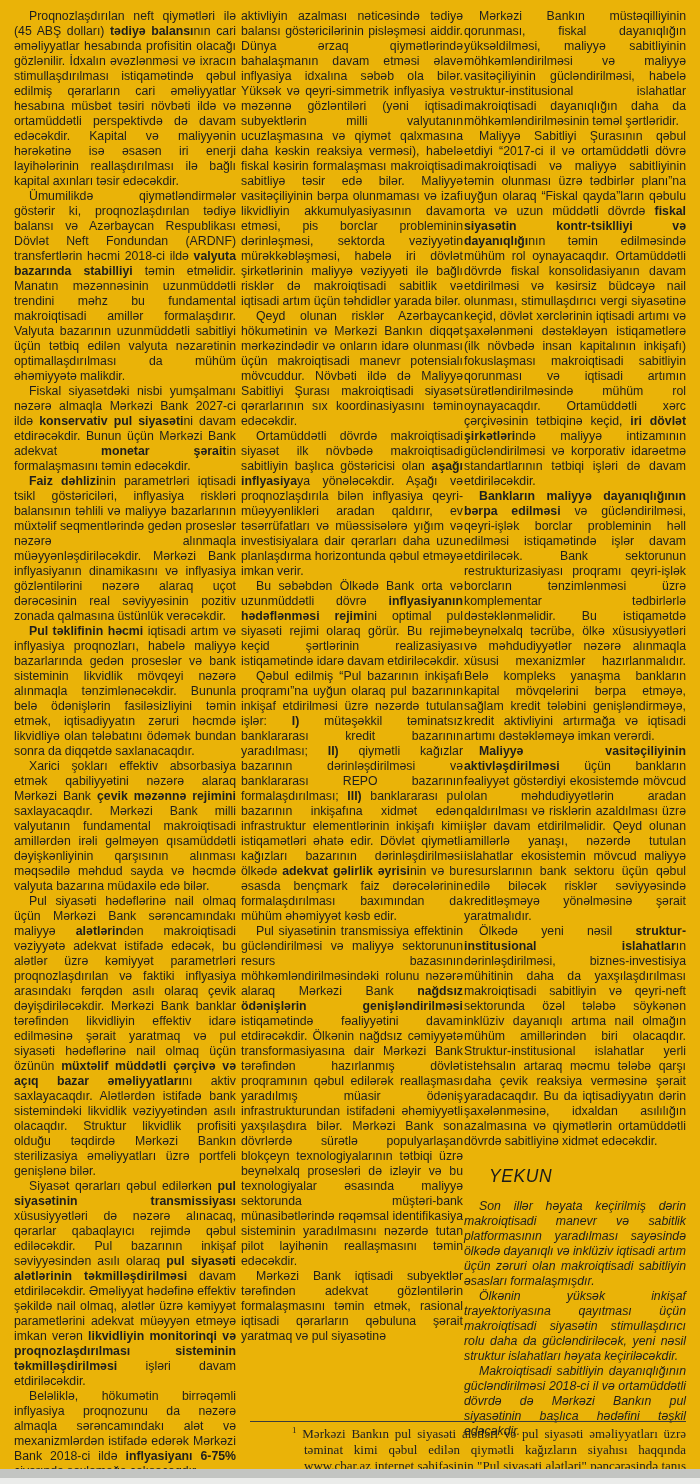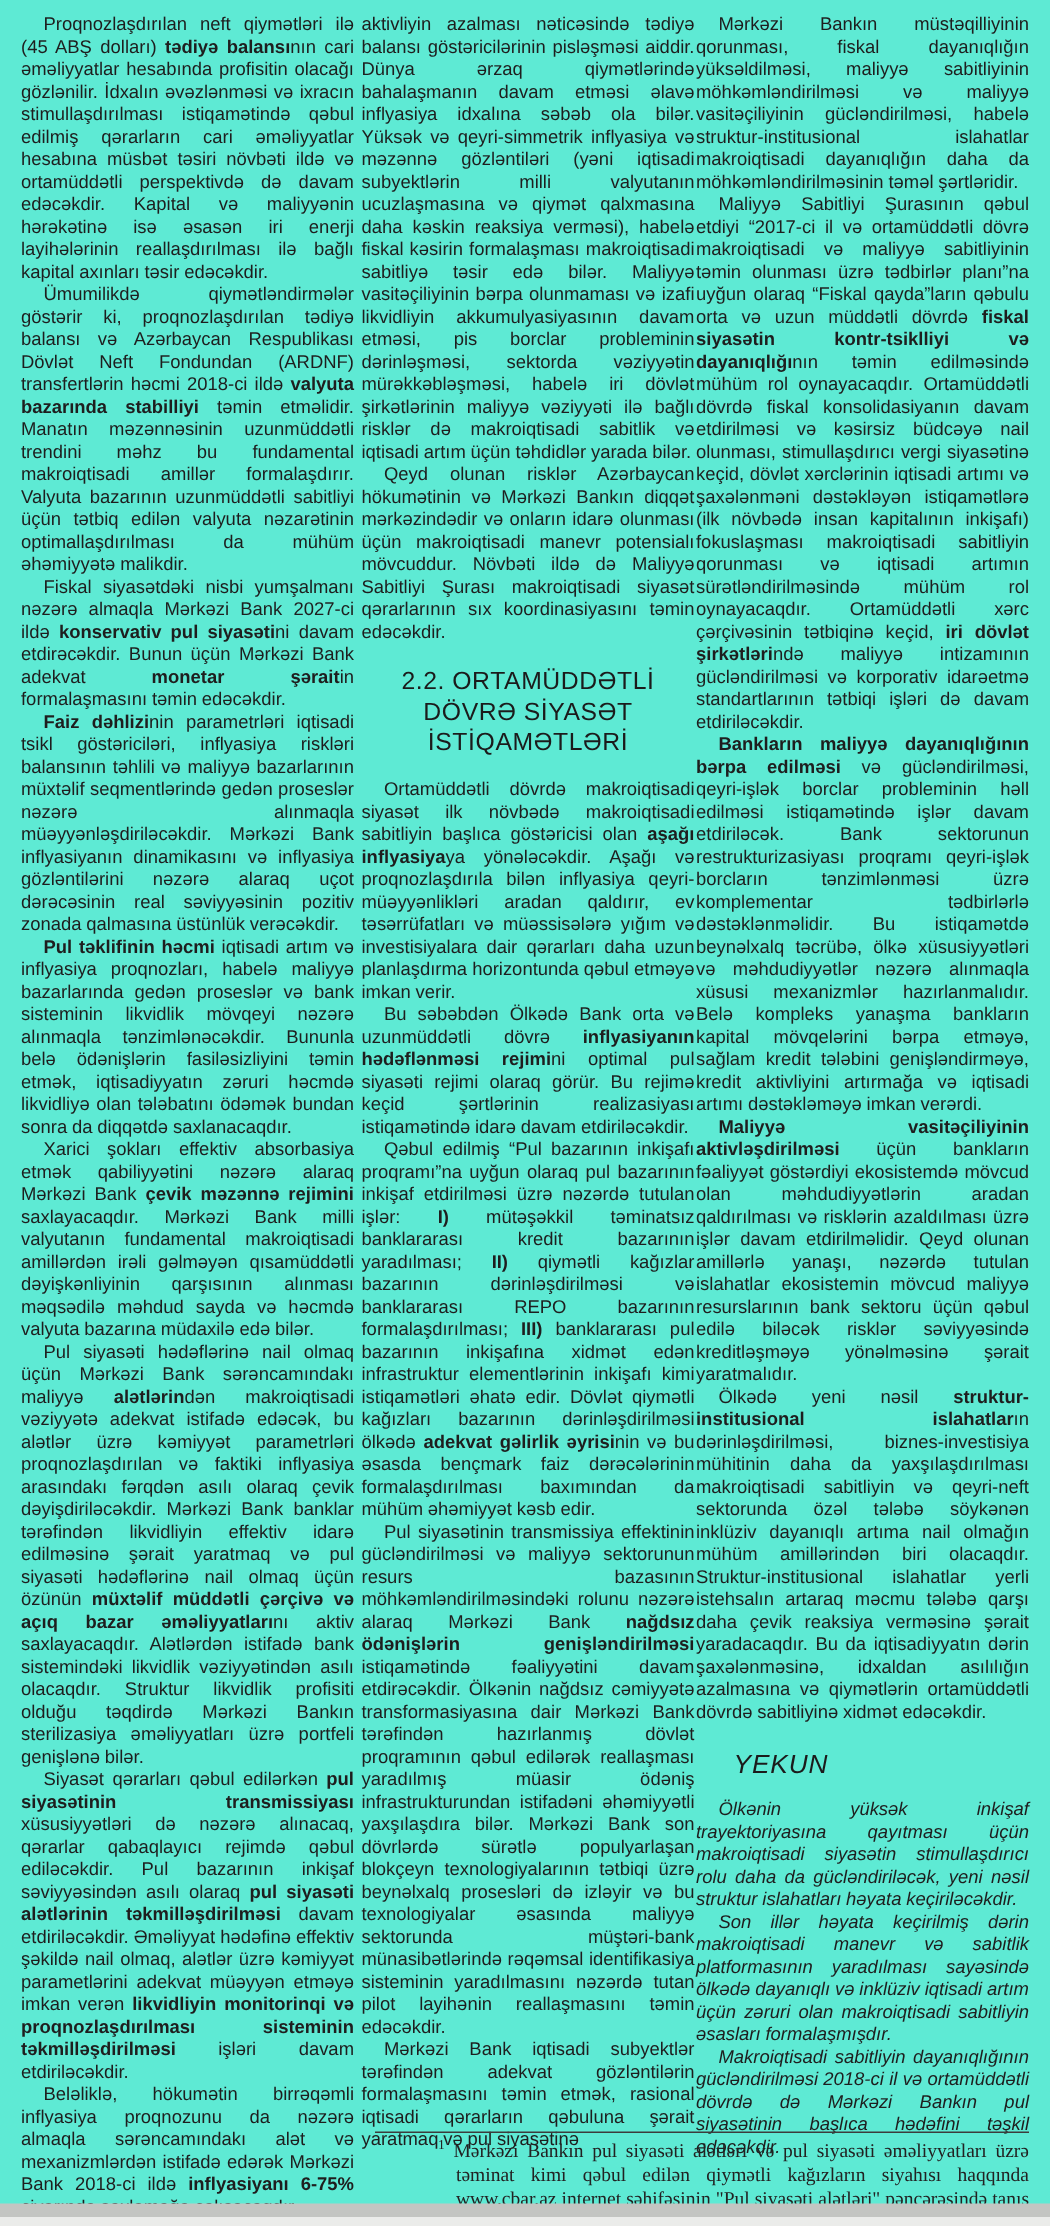--- a/index.html
+++ b/index.html
@@ -1,19 +1,19 @@
 <!DOCTYPE html>
 <html lang="az"><head>
 <meta charset="utf-8">
 <style>
   html,body{margin:0;padding:0;background:#ffffff;}
   .page{
     position:relative;
     width:700px;height:1484px;
-    background:#5eead4;
+    background:#eab308;
     overflow:hidden;
     font-family:"Liberation Sans","DejaVu Sans",sans-serif;
     color:#1e1e1e;
   }
   .col{
     position:absolute;top:9px;width:222px;
     font-size:12.3px;line-height:15px;
     text-align:justify;
     word-spacing:-0.2px;
   }
@@ -62,36 +62,35 @@
       <p class="indent"><b>Pul təklifinin həcmi</b><span> iqtisadi artım və inflyasiya proqnozları, habelə maliyyə bazarlarında gedən proseslər və bank sisteminin likvidlik mövqeyi nəzərə alınmaqla tənzimlənəcəkdir. Bununla belə ödənişlərin fasiləsizliyini təmin etmək, iqtisadiyyatın zəruri həcmdə likvidliyə olan tələbatını ödəmək bundan sonra da diqqətdə saxlanacaqdır.</span></p>
       <p class="indent"><span>Xarici şokları effektiv absorbasiya etmək qabiliyyətini nəzərə alaraq Mərkəzi Bank </span><b>çevik məzənnə rejimini</b><span> saxlayacaqdır. Mərkəzi Bank milli valyutanın fundamental makroiqtisadi amillərdən irəli gəlməyən qısamüddətli dəyişkənliyinin qarşısının alınması məqsədilə məhdud sayda və həcmdə valyuta bazarına müdaxilə edə bilər.</span></p>
       <p class="indent"><span>Pul siyasəti hədəflərinə nail olmaq üçün Mərkəzi Bank sərəncamındakı maliyyə </span><b>alətlərin</b><span>dən makroiqtisadi vəziyyətə adekvat istifadə edəcək, bu alətlər üzrə kəmiyyət parametrləri proqnozlaşdırılan və faktiki inflyasiya arasındakı fərqdən asılı olaraq çevik dəyişdiriləcəkdir. Mərkəzi Bank banklar tərəfindən likvidliyin effektiv idarə edilməsinə şərait yaratmaq və pul siyasəti hədəflərinə nail olmaq üçün özünün </span><b>müxtəlif müddətli çərçivə və açıq bazar əməliyyatları</b><span>nı aktiv saxlayacaqdır. Alətlərdən istifadə bank sistemindəki likvidlik vəziyyətindən asılı olacaqdır. Struktur likvidlik profisiti olduğu təqdirdə Mərkəzi Bankın sterilizasiya əməliyyatları üzrə portfeli genişlənə bilər.</span></p>
       <p class="indent"><span>Siyasət qərarları qəbul edilərkən </span><b>pul siyasətinin transmissiyası</b><span> xüsusiyyətləri də nəzərə alınacaq, qərarlar qabaqlayıcı rejimdə qəbul ediləcəkdir. Pul bazarının inkişaf səviyyəsindən asılı olaraq </span><b>pul siyasəti alətlərinin təkmilləşdirilməsi</b><span> davam etdiriləcəkdir. Əməliyyat hədəfinə effektiv şəkildə nail olmaq, alətlər üzrə kəmiyyət parametlərini adekvat müəyyən etməyə imkan verən </span><b>likvidliyin monitorinqi və proqnozlaşdırılması sisteminin təkmilləşdirilməsi</b><span> işləri davam etdiriləcəkdir.</span></p>
       <p class="indent"><span>Beləliklə, hökumətin birrəqəmli inflyasiya proqnozunu da nəzərə almaqla sərəncamındakı alət və mexanizmlərdən istifadə edərək Mərkəzi Bank 2018-ci ildə </span><b>inflyasiyanı 6-75%</b><span> civarında saxlamağa çalışacaqdır.</span></p>
       <p class="indent"><span>Bir sıra xarici və daxili amillər makroiqtisadi sabitlik hədəflərinə nail olmağa problemlər yarada bilər. Bura ilk növbədə neftin dünya qiymətinin proqnozlaşdırılandan əhəmiyyətli aşağı olması və iqtisadi tərəfdaş ölkələrdə iqtisadi</span></p>
     </div>
   <div class="col" id="col-2" style="left:241px">
       <p><span>aktivliyin azalması nəticəsində tədiyə balansı göstəricilərinin pisləşməsi aiddir. Dünya ərzaq qiymətlərində bahalaşmanın davam etməsi əlavə inflyasiya idxalına səbəb ola bilər. Yüksək və qeyri-simmetrik inflyasiya və məzənnə gözləntiləri (yəni iqtisadi subyektlərin milli valyutanın ucuzlaşmasına və qiymət qalxmasına daha kəskin reaksiya verməsi), habelə fiskal kəsirin formalaşması makroiqtisadi sabitliyə təsir edə bilər. Maliyyə vasitəçiliyinin bərpa olunmaması və izafi likvidliyin akkumulyasiyasının davam etməsi, pis borclar probleminin dərinləşməsi, sektorda vəziyyətin mürəkkəbləşməsi, habelə iri dövlət şirkətlərinin maliyyə vəziyyəti ilə bağlı risklər də makroiqtisadi sabitlik və iqtisadi artım üçün təhdidlər yarada bilər.</span></p>
       <p class="indent"><span>Qeyd olunan risklər Azərbaycan hökumətinin və Mərkəzi Bankın diqqət mərkəzindədir və onların idarə olunması üçün makroiqtisadi manevr potensialı mövcuddur. Növbəti ildə də Maliyyə Sabitliyi Şurası makroiqtisadi siyasət qərarlarının sıx koordinasiyasını təmin edəcəkdir.</span></p>
-      <h2 class="h-center">2.2. ORTAMÜDDƏTLİ DÖVRƏ SİYASƏT İSTİQAMƏTLƏRİ</h2>
       <p class="indent"><span>Ortamüddətli dövrdə makroiqtisadi siyasət ilk növbədə makroiqtisadi sabitliyin başlıca göstəricisi olan </span><b>aşağı inflyasiya</b><span>ya yönələcəkdir. Aşağı və proqnozlaşdırıla bilən inflyasiya qeyri-müəyyənlikləri aradan qaldırır, ev təsərrüfatları və müəssisələrə yığım və investisiyalara dair qərarları daha uzun planlaşdırma horizontunda qəbul etməyə imkan verir.</span></p>
       <p class="indent"><span>Bu səbəbdən Ölkədə Bank orta və uzunmüddətli dövrə </span><b>inflyasiyanın hədəflənməsi rejimi</b><span>ni optimal pul siyasəti rejimi olaraq görür. Bu rejimə keçid şərtlərinin realizasiyası istiqamətində idarə davam etdiriləcəkdir.</span></p>
       <p class="indent"><span>Qəbul edilmiş “Pul bazarının inkişafı proqramı”na uyğun olaraq pul bazarının inkişaf etdirilməsi üzrə nəzərdə tutulan işlər: </span><b>I)</b><span> mütəşəkkil təminatsız banklararası kredit bazarının yaradılması; </span><b>II)</b><span> qiymətli kağızlar bazarının dərinləşdirilməsi və banklararası REPO bazarının formalaşdırılması; </span><b>III)</b><span> banklararası pul bazarının inkişafına xidmət edən infrastruktur elementlərinin inkişafı kimi istiqamətləri əhatə edir. Dövlət qiymətli kağızları bazarının dərinləşdirilməsi ölkədə </span><b>adekvat gəlirlik əyrisi</b><span>nin və bu əsasda bençmark faiz dərəcələrinin formalaşdırılması baxımından da mühüm əhəmiyyət kəsb edir.</span></p>
       <p class="indent"><span>Pul siyasətinin transmissiya effektinin gücləndirilməsi və maliyyə sektorunun resurs bazasının möhkəmləndirilməsindəki rolunu nəzərə alaraq Mərkəzi Bank </span><b>nağdsız ödənişlərin genişləndirilməsi</b><span> istiqamətində fəaliyyətini davam etdirəcəkdir. Ölkənin nağdsız cəmiyyətə transformasiyasına dair Mərkəzi Bank tərəfindən hazırlanmış dövlət proqramının qəbul edilərək reallaşması yaradılmış müasir ödəniş infrastrukturundan istifadəni əhəmiyyətli yaxşılaşdıra bilər. Mərkəzi Bank son dövrlərdə sürətlə populyarlaşan blokçeyn texnologiyalarının tətbiqi üzrə beynəlxalq prosesləri də izləyir və bu texnologiyalar əsasında maliyyə sektorunda müştəri-bank münasibətlərində rəqəmsal identifikasiya sisteminin yaradılmasını nəzərdə tutan pilot layihənin reallaşmasını təmin edəcəkdir.</span></p>
       <p class="indent"><span>Mərkəzi Bank iqtisadi subyektlər tərəfindən adekvat gözləntilərin formalaşmasını təmin etmək, rasional iqtisadi qərarların qəbuluna şərait yaratmaq və pul siyasətinə </span></p>
     </div>
   <div class="col" id="col-3" style="left:464px">
       <p class="indent"><span>Mərkəzi Bankın müstəqilliyinin qorunması, fiskal dayanıqlığın yüksəldilməsi, maliyyə sabitliyinin möhkəmləndirilməsi və maliyyə vasitəçiliyinin gücləndirilməsi, habelə struktur-institusional islahatlar makroiqtisadi dayanıqlığın daha da möhkəmləndirilməsinin təməl şərtləridir.</span></p>
       <p class="indent"><span>Maliyyə Sabitliyi Şurasının qəbul etdiyi “2017-ci il və ortamüddətli dövrə makroiqtisadi və maliyyə sabitliyinin təmin olunması üzrə tədbirlər planı”na uyğun olaraq “Fiskal qayda”ların qəbulu orta və uzun müddətli dövrdə </span><b>fiskal siyasətin kontr-tsiklliyi və dayanıqlığı</b><span>nın təmin edilməsində mühüm rol oynayacaqdır. Ortamüddətli dövrdə fiskal konsolidasiyanın davam etdirilməsi və kəsirsiz büdcəyə nail olunması, stimullaşdırıcı vergi siyasətinə keçid, dövlət xərclərinin iqtisadi artımı və şaxələnməni dəstəkləyən istiqamətlərə (ilk növbədə insan kapitalının inkişafı) fokuslaşması makroiqtisadi sabitliyin qorunması və iqtisadi artımın sürətləndirilməsində mühüm rol oynayacaqdır. Ortamüddətli xərc çərçivəsinin tətbiqinə keçid, </span><b>iri dövlət şirkətləri</b><span>ndə maliyyə intizamının gücləndirilməsi və korporativ idarəetmə standartlarının tətbiqi işləri də davam etdiriləcəkdir.</span></p>
       <p class="indent"><b>Bankların maliyyə dayanıqlığının bərpa edilməsi</b><span> və gücləndirilməsi, qeyri-işlək borclar probleminin həll edilməsi istiqamətində işlər davam etdiriləcək. Bank sektorunun restrukturizasiyası proqramı qeyri-işlək borcların tənzimlənməsi üzrə komplementar tədbirlərlə dəstəklənməlidir. Bu istiqamətdə beynəlxalq təcrübə, ölkə xüsusiyyətləri və məhdudiyyətlər nəzərə alınmaqla xüsusi mexanizmlər hazırlanmalıdır. Belə kompleks yanaşma bankların kapital mövqelərini bərpa etməyə, sağlam kredit tələbini genişləndirməyə, kredit aktivliyini artırmağa və iqtisadi artımı dəstəkləməyə imkan verərdi.</span></p>
       <p class="indent"><b>Maliyyə vasitəçiliyinin aktivləşdirilməsi</b><span> üçün bankların fəaliyyət göstərdiyi ekosistemdə mövcud olan məhdudiyyətlərin aradan qaldırılması və risklərin azaldılması üzrə işlər davam etdirilməlidir. Qeyd olunan amillərlə yanaşı, nəzərdə tutulan islahatlar ekosistemin mövcud maliyyə resurslarının bank sektoru üçün qəbul edilə biləcək risklər səviyyəsində kreditləşməyə yönəlməsinə şərait yaratmalıdır.</span></p>
       <p class="indent"><span>Ölkədə yeni nəsil </span><b>struktur-institusional islahatlar</b><span>ın dərinləşdirilməsi, biznes-investisiya mühitinin daha da yaxşılaşdırılması makroiqtisadi sabitliyin və qeyri-neft sektorunda özəl tələbə söykənən inklüziv dayanıqlı artıma nail olmağın mühüm amillərindən biri olacaqdır. Struktur-institusional islahatlar yerli istehsalın artaraq məcmu tələbə qarşı daha çevik reaksiya verməsinə şərait yaradacaqdır. Bu da iqtisadiyyatın dərin şaxələnməsinə, idxaldan asılılığın azalmasına və qiymətlərin ortamüddətli dövrdə sabitliyinə xidmət edəcəkdir.</span></p>
       <h2 class="h-yekun">YEKUN</h2>
+      <p class="indent italic"><span>Son illər həyata keçirilmiş dərin makroiqtisadi manevr və sabitlik platformasının yaradılması sayəsində ölkədə dayanıqlı və inklüziv iqtisadi artım üçün zəruri olan makroiqtisadi sabitliyin əsasları formalaşmışdır.</span></p>
       <p class="indent italic"><span>Ölkənin yüksək inkişaf trayektoriyasına qayıtması üçün makroiqtisadi siyasətin stimullaşdırıcı rolu daha da gücləndiriləcək, yeni nəsil struktur islahatları həyata keçiriləcəkdir.</span></p>
-      <p class="indent italic"><span>Son illər həyata keçirilmiş dərin makroiqtisadi manevr və sabitlik platformasının yaradılması sayəsində ölkədə dayanıqlı və inklüziv iqtisadi artım üçün zəruri olan makroiqtisadi sabitliyin əsasları formalaşmışdır.</span></p>
       <p class="indent italic"><span>Makroiqtisadi sabitliyin dayanıqlığının gücləndirilməsi 2018-ci il və ortamüddətli dövrdə də Mərkəzi Bankın pul siyasətinin başlıca hədəfini təşkil edəcəkdir.</span></p>
     </div>
 
   <div class="footnote">
     <span class="hang"><sup>1</sup><span id="footnote-runs"><span> Mərkəzi Bankın pul siyasəti alətləri və pul siyasəti əməliyyatları üzrə təminat kimi qəbul edilən qiymətli kağızların siyahısı haqqında </span><span class="u">www.cbar.az</span><span> internet səhifəsinin "Pul siyasəti alətləri" pəncərəsində tanış olmaq mümkündür.</span></span></span>
   </div>
 
   <div class="bottom-band"></div>
   <div class="bottom-band-light"></div>
 </div>

